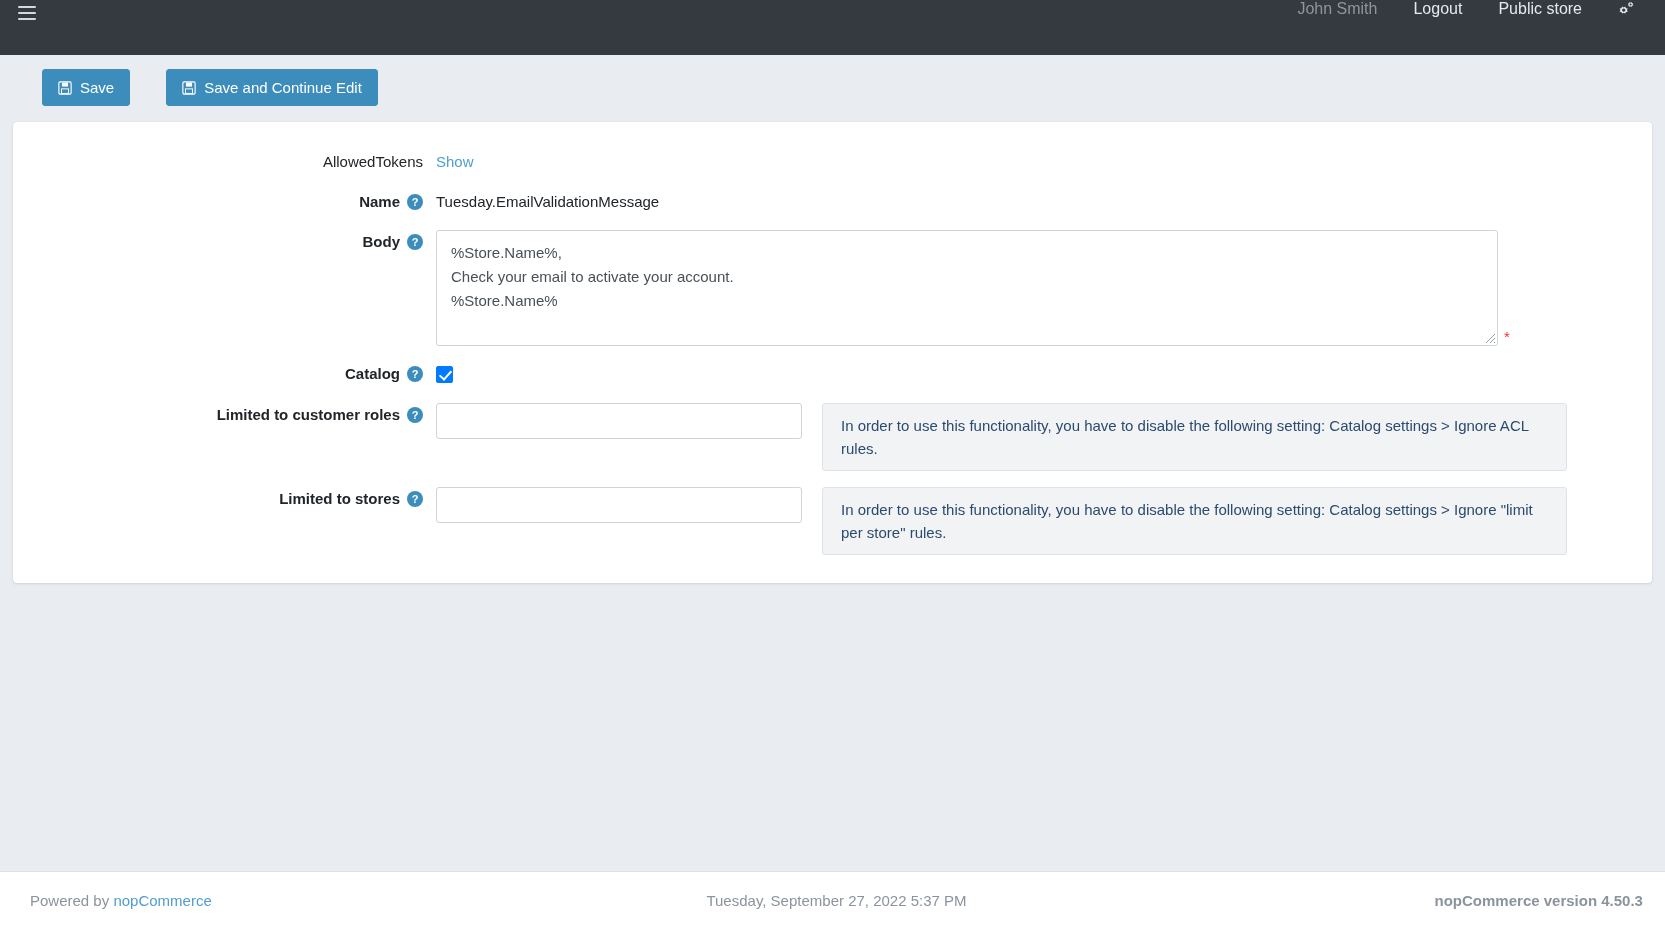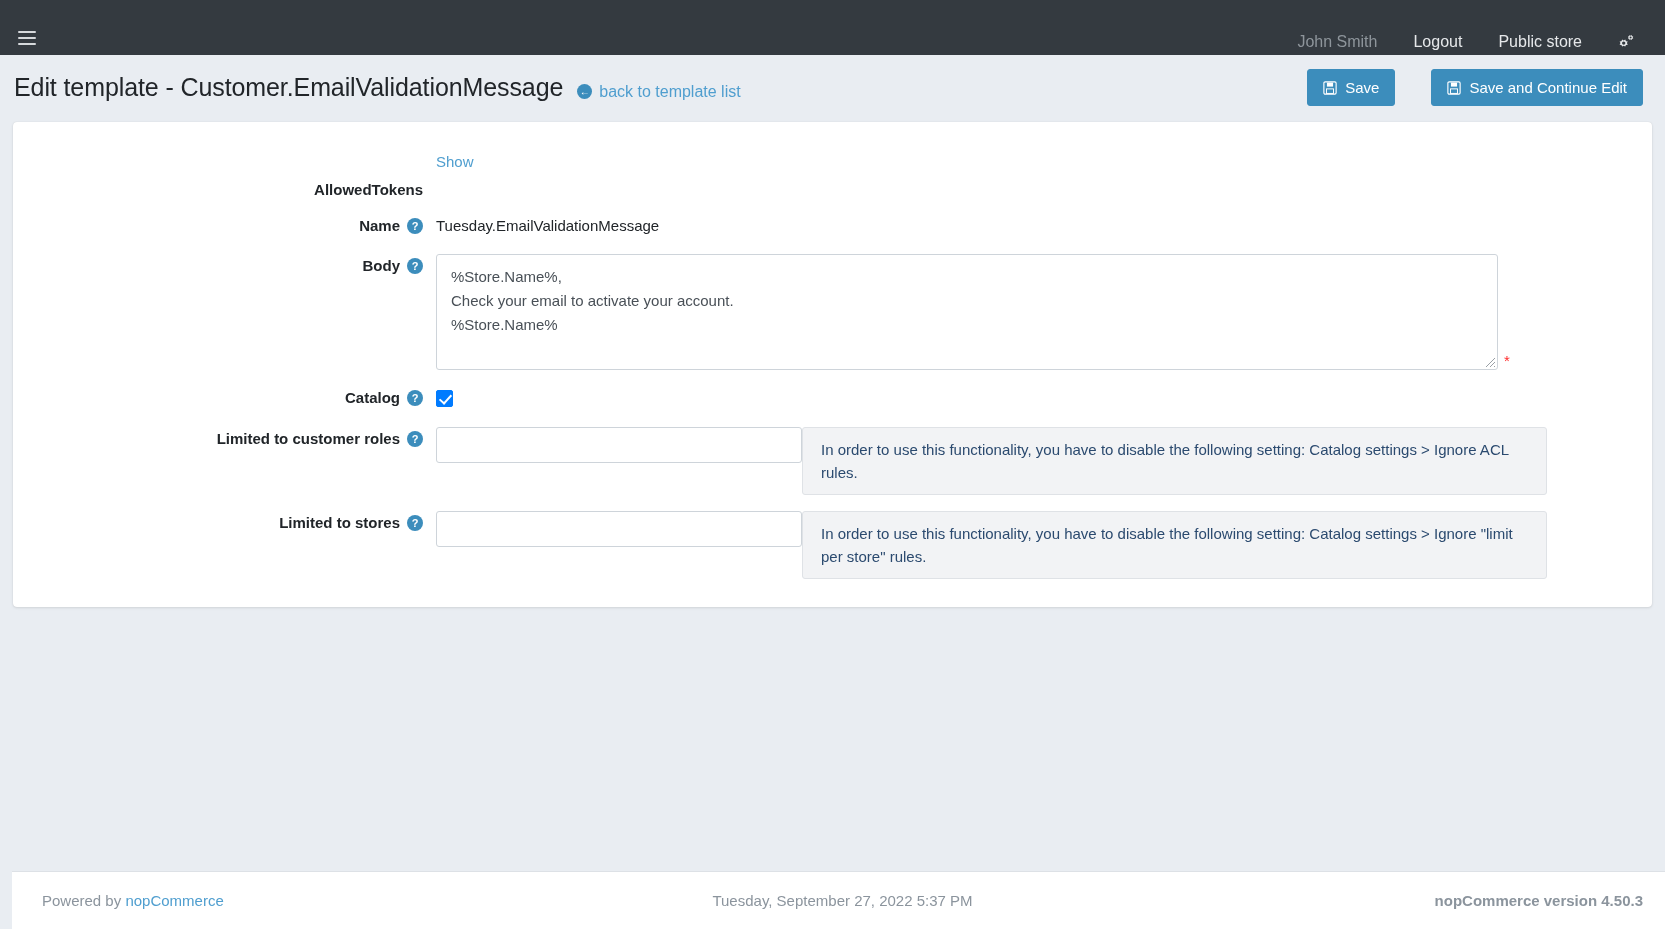--- a/index.html
+++ b/index.html
@@ -9,21 +9,21 @@
     font-family: "Liberation Sans", sans-serif;
     background: #e9edf2;
     overflow: hidden;
   }
 
   
   .navbar {
     height: 55px;
     background: #343a40;
     display: flex;
-    align-items: flex-end;
+    align-items: flex-start;
     justify-content: space-between;
     padding: 0 20px 4px 14px;
   }
   .nav-left { display: flex; align-items: center; }
   .hamburger {
     width: 26px; height: 26px;
     display: flex; flex-direction: column;
     justify-content: center; align-items: center;
     gap: 4px;
     cursor: pointer;
@@ -132,21 +132,21 @@
     text-align: right;
     font-size: 15px;
     font-weight: bold;
     color: #212529;
     padding-top: 7px;
     display: flex;
     align-items: center;
     justify-content: flex-end;
     gap: 7px;
   }
-  .form-label.plain { font-weight: bold; padding-right: 0; margin-top: 28px; }
+  .form-label.plain { font-weight: normal; padding-right: 0; }
   .help-icon {
     width: 16px; height: 16px; flex: 0 0 16px;
     border-radius: 50%;
     background: #3c8dbc;
     color: #fff;
     font-size: 11px;
     font-weight: bold;
     line-height: 16px;
     text-align: center;
     cursor: pointer;
@@ -216,21 +216,21 @@
     position: absolute;
     left: 5px; top: 1px;
     width: 5px; height: 10px;
     border: solid #fff;
     border-width: 0 2px 2px 0;
     transform: rotate(42deg);
   }
   .dual-field {
     display: flex;
     align-items: flex-start;
-    gap: 0;
+    gap: 20px;
   }
   .select-box {
     width: 366px;
     flex: 0 0 366px;
     height: 36px;
     border: 1px solid #ced4da;
     border-radius: 3px;
     background: #fff;
     cursor: pointer;
   }
@@ -240,21 +240,21 @@
     background: #f2f3f5;
     border: 1px solid #dfe2e6;
     border-radius: 3px;
     padding: 10px 18px;
     font-size: 15px;
     color: #2b4a6f;
     line-height: 23px;
   }
   .footer {
     position: absolute;
-    left: 12px; right: 0; bottom: 0;
+    left: 0; right: 0; bottom: 0;
     height: 58px;
     background: #fff;
     border-top: 1px solid #dde1e6;
     display: flex;
     align-items: center;
     padding: 0 22px 0 30px;
     font-size: 15px;
     color: #8b949d;
   }
   .footer-left { flex: 0 0 33%; }
@@ -282,27 +282,20 @@
         <path d="M13.6 1.1l.5 1.1 1.2.2-.6 1.1.6 1.1-1.2.2-.5 1.1-1-.6-1 .6-.5-1.1-1.2-.2.6-1.1-.6-1.1 1.2-.2.5-1.1 1 .6z"></path>
         <circle cx="12.6" cy="3.5" r="1" fill="#343a40"></circle>
         <path d="M7.2 5.6l.8 1.6 1.8.3-.9 1.6.9 1.6-1.8.3-.8 1.6-1.5-.9-1.5.9-.8-1.6-1.8-.3.9-1.6-.9-1.6 1.8-.3.8-1.6 1.5.9z"></path>
         <circle cx="5.7" cy="9.1" r="1.7" fill="#343a40"></circle>
       </svg>
     </span>
   </div>
 </div>
 
 <div class="content-header">
-  <div class="header-left">
-    <h1 class="page-title">Edit template - Customer.EmailValidationMessage</h1>
-    <a class="back-link">
-      <span class="arrow-circle">←</span>
-      <span>back to template list</span>
-    </a>
-  </div>
   <div class="header-right">
     <button class="btn">
       <svg width="14" height="14" viewBox="0 0 16 16" aria-hidden="true">
         <rect x="1" y="1" width="14" height="14" rx="1.5" fill="none" stroke="#fff" stroke-width="1.3"></rect>
         <rect x="4.5" y="1.8" width="7" height="4.6" fill="#fff"></rect>
         <rect x="4" y="9" width="8" height="5.2" fill="none" stroke="#fff" stroke-width="1.1"></rect>
       </svg>
       <span>Save</span>
     </button>
     <button class="btn">

